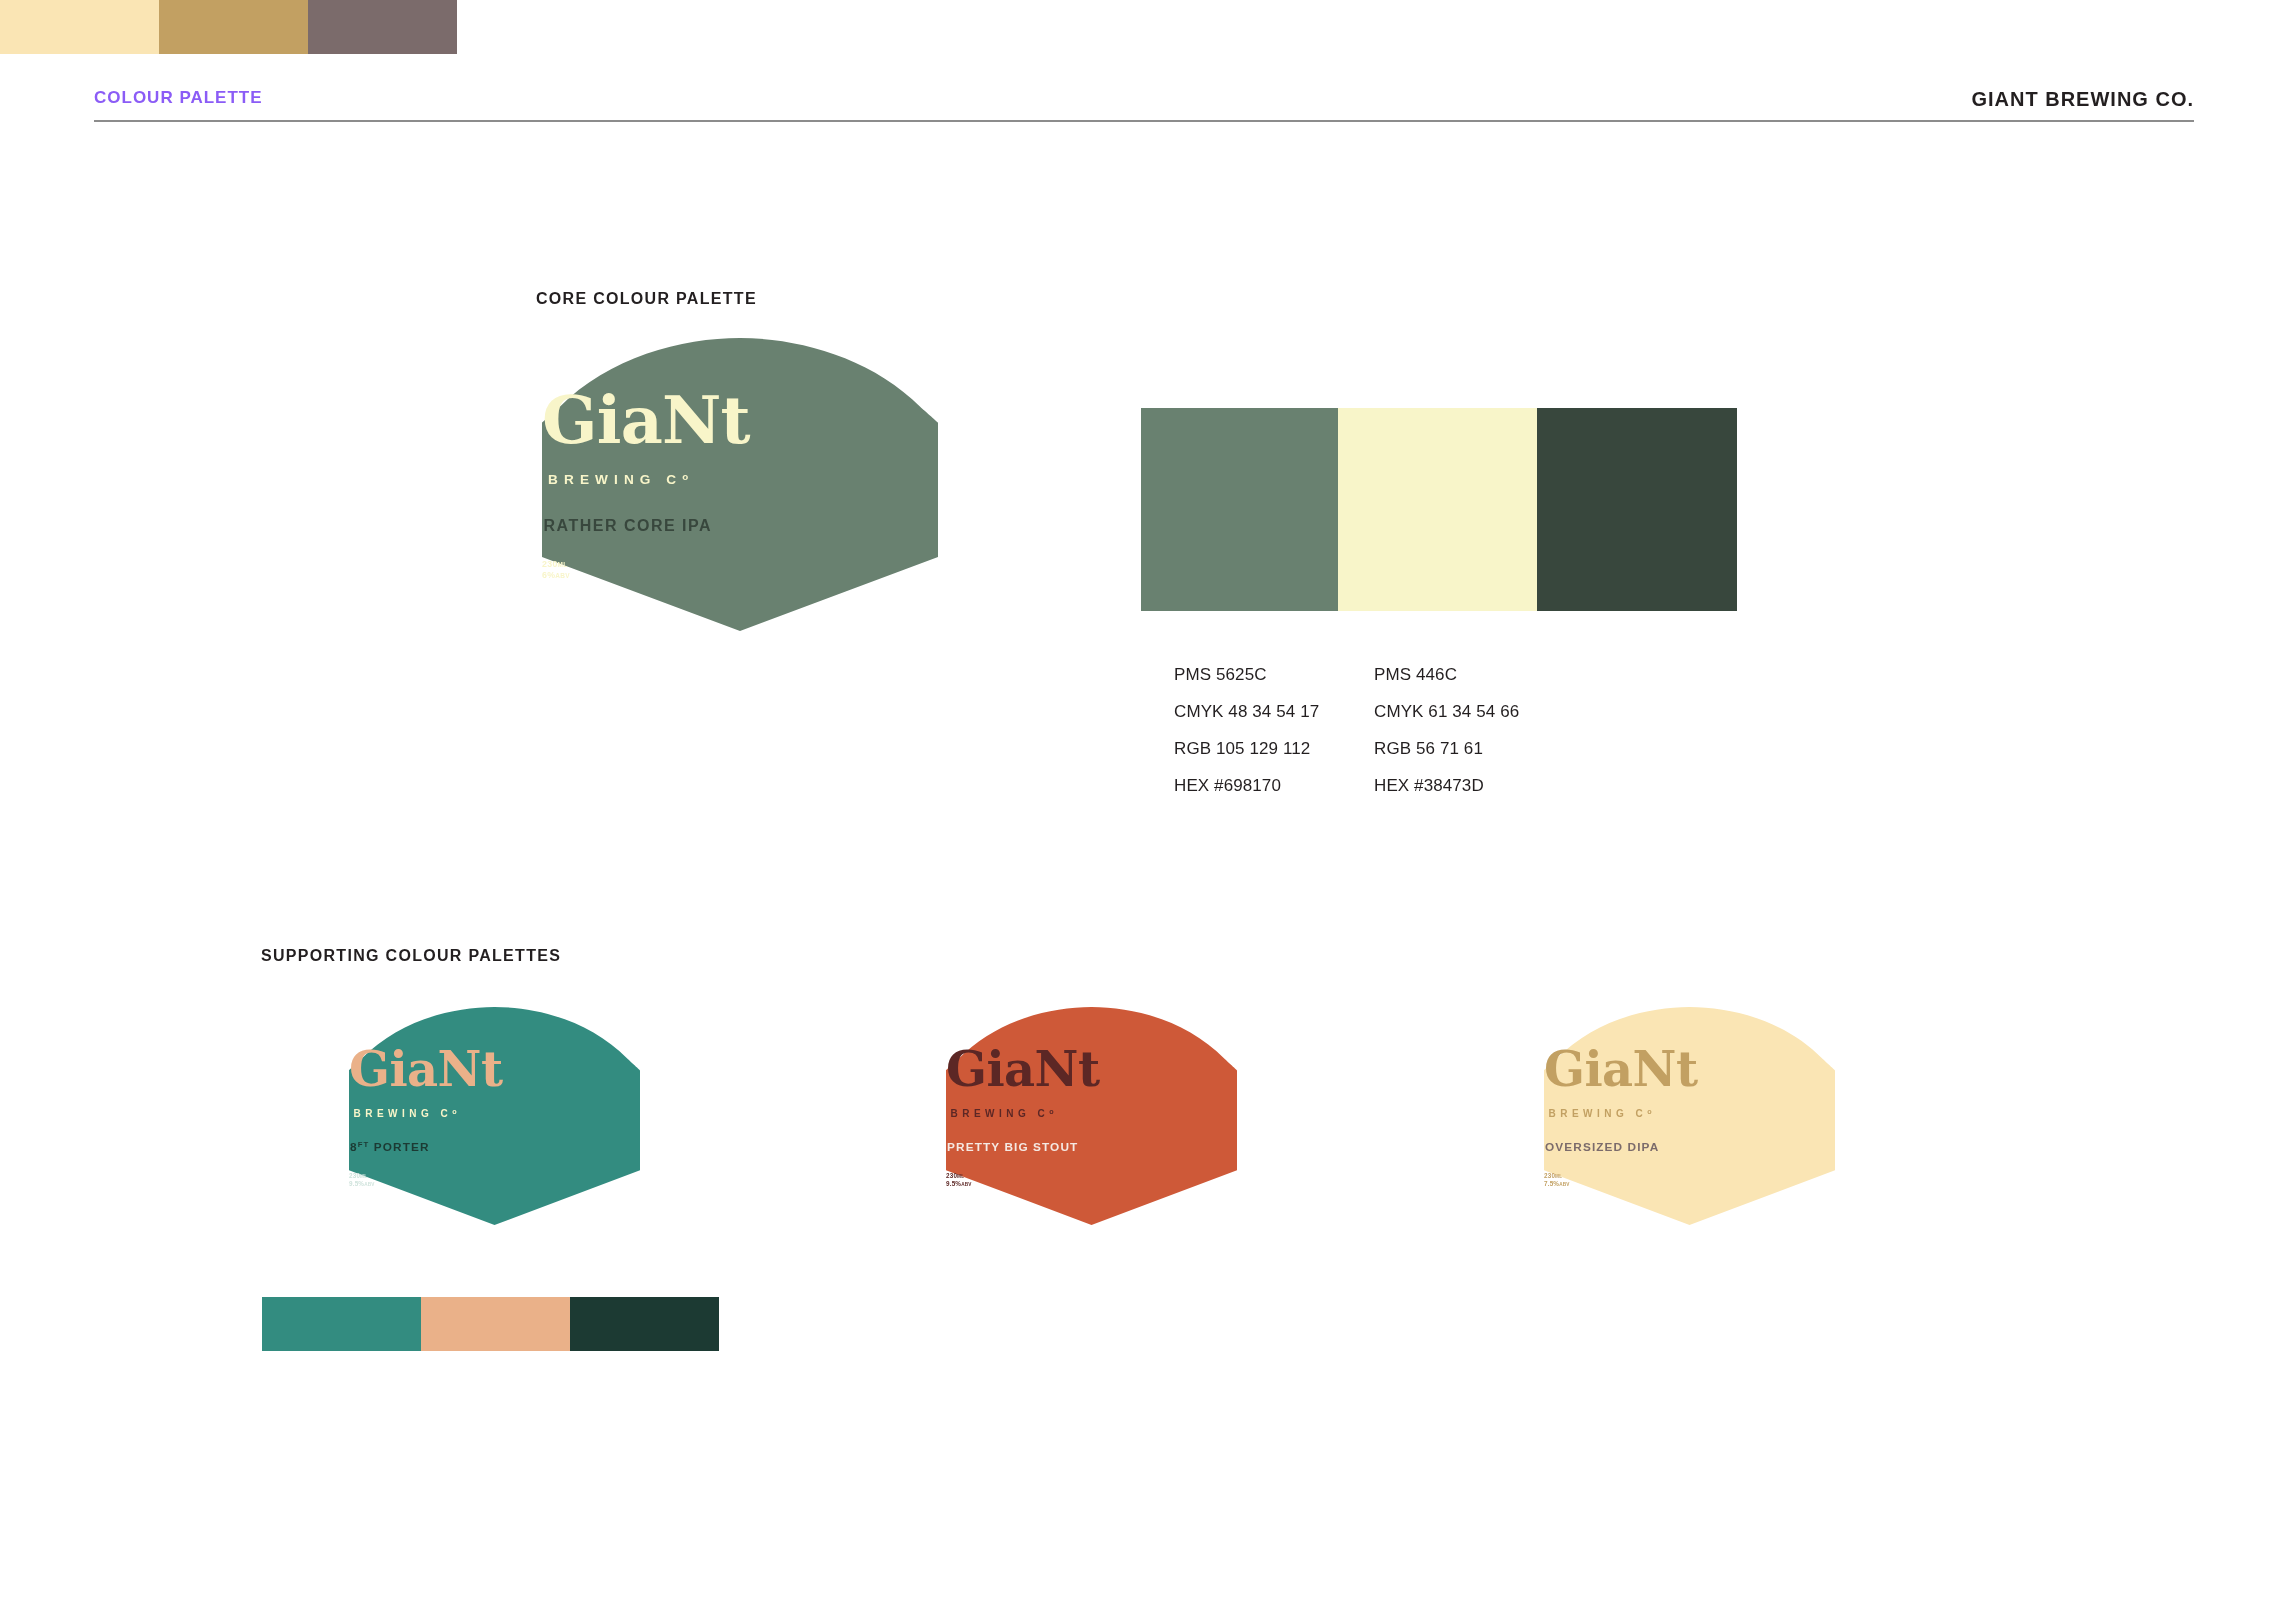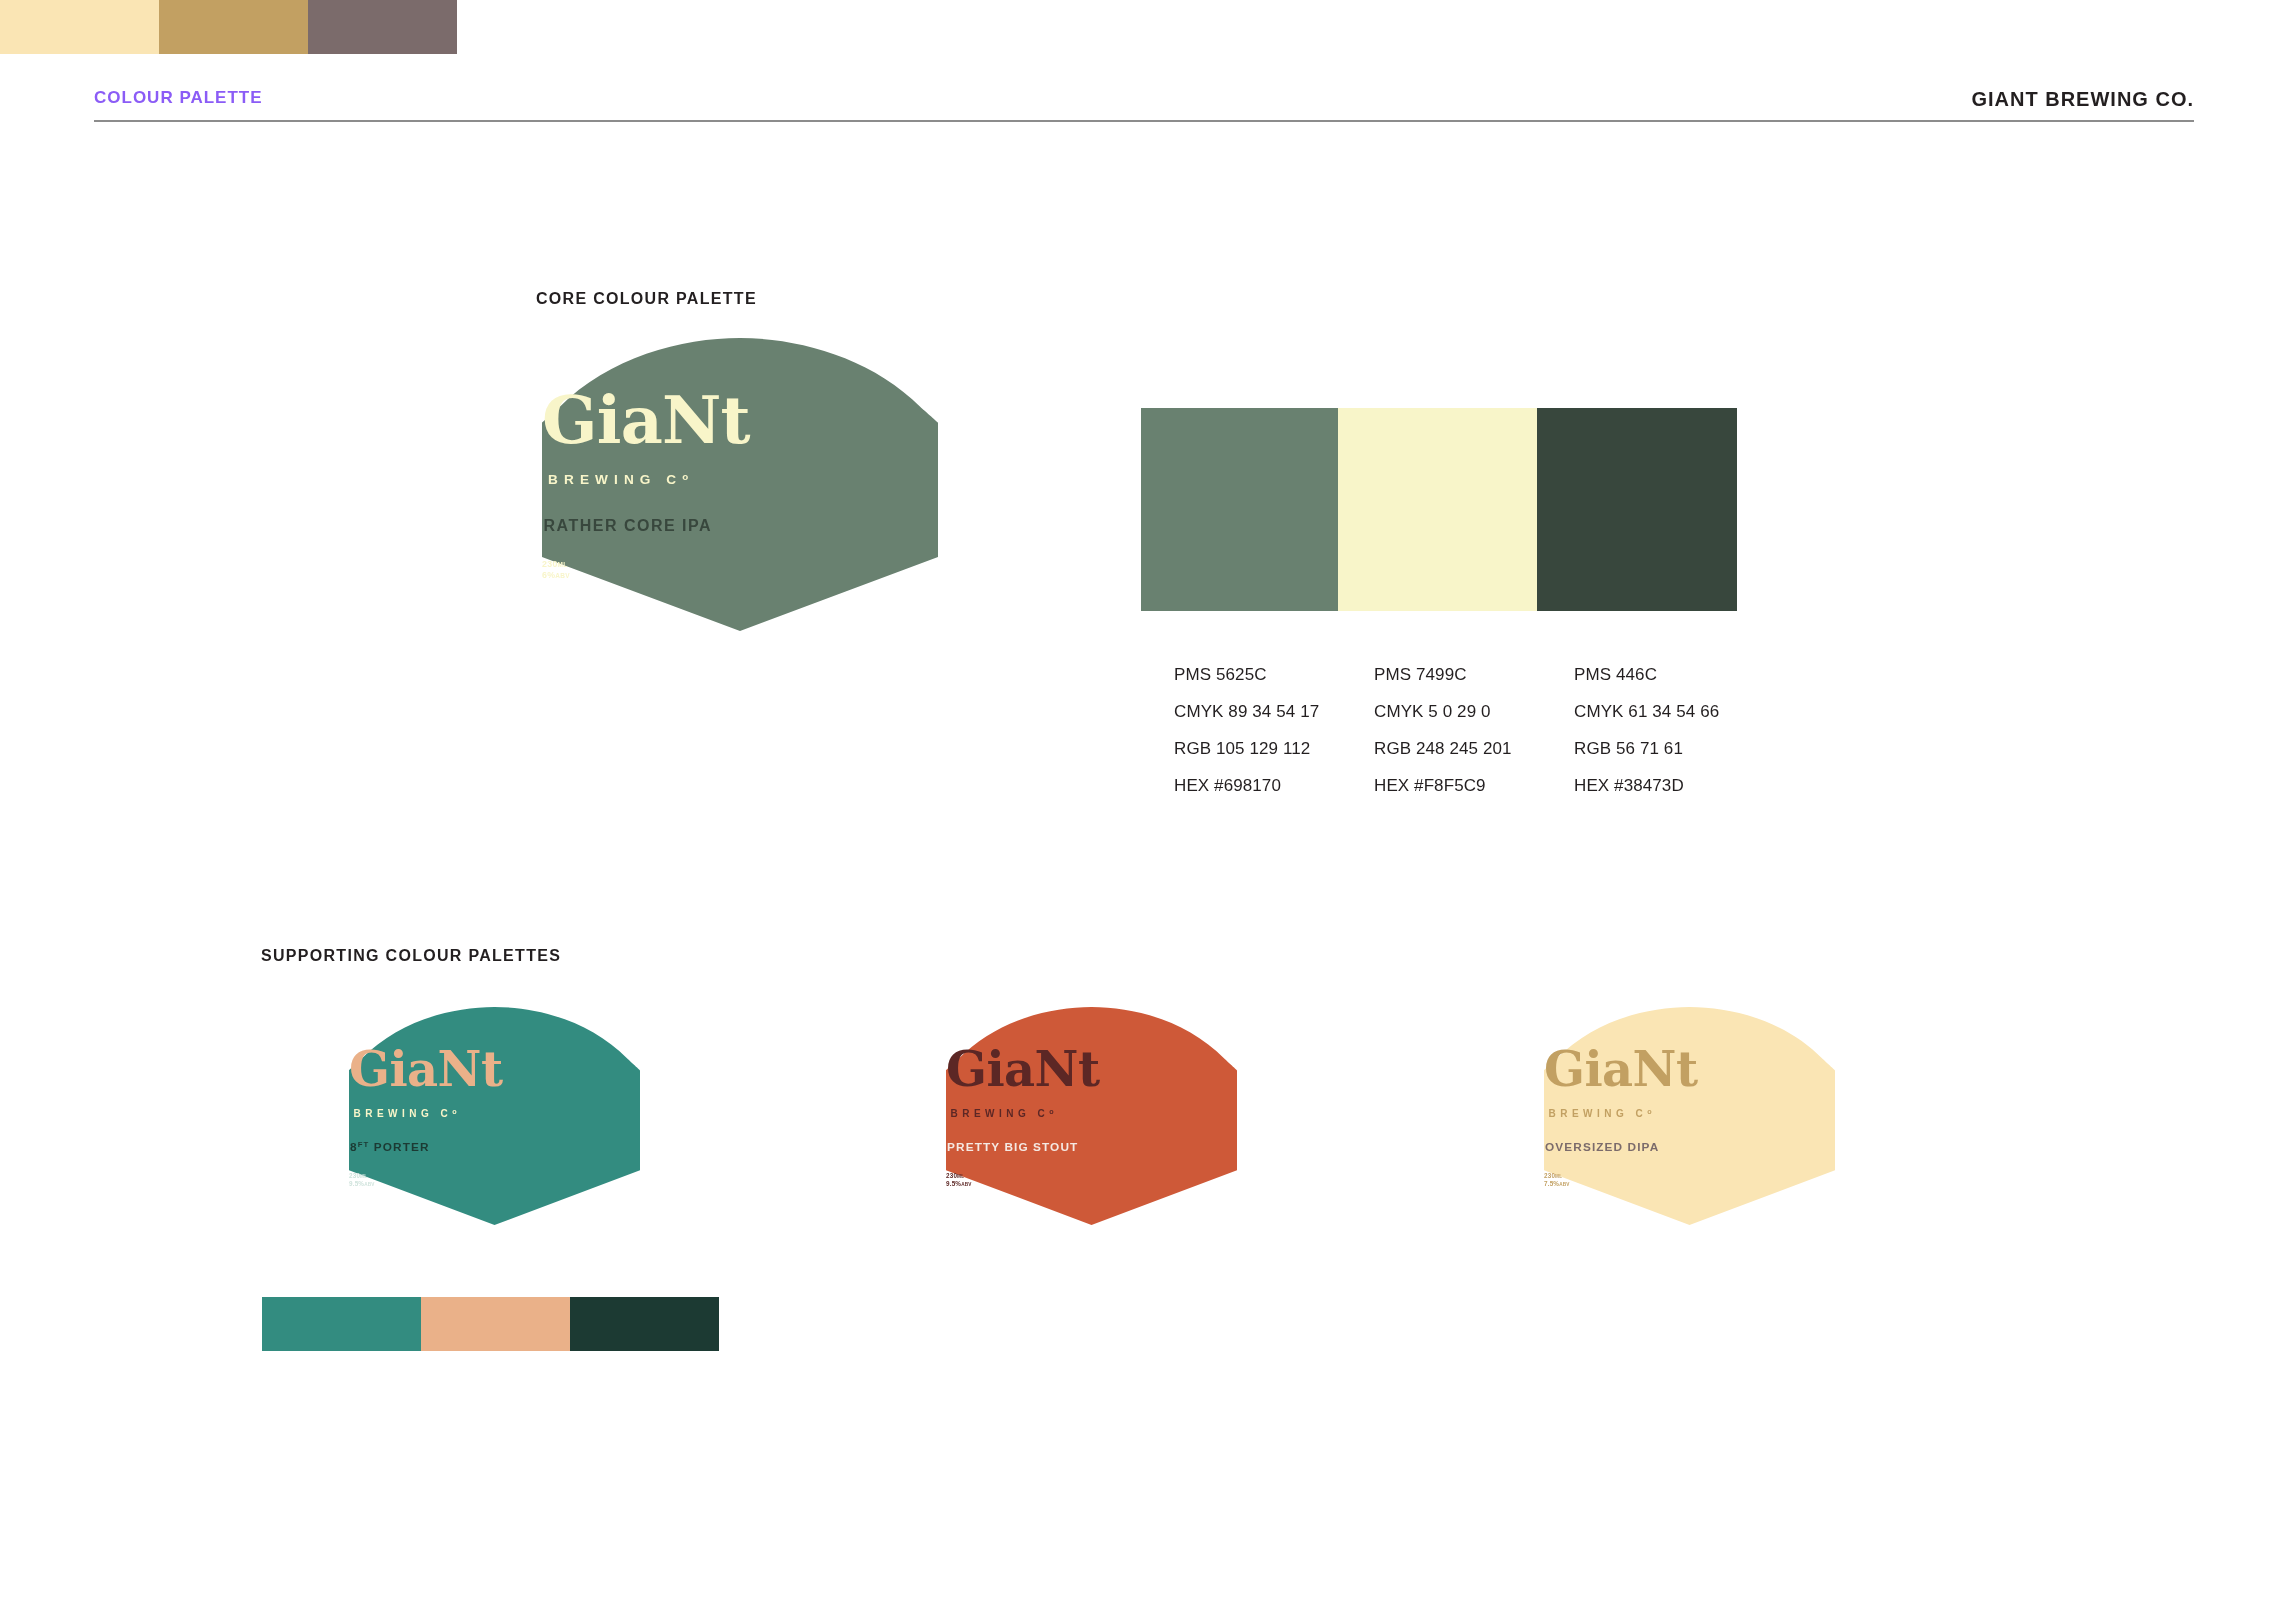--- a/index.html
+++ b/index.html
@@ -216,31 +216,25 @@
   <div id="core-swatches">
     <div class="swatch s0" id="sw-core-0" style="background: rgb(105, 129, 112);"></div>
     <div class="swatch s1" id="sw-core-1" style="background: rgb(248, 245, 201);"></div>
     <div class="swatch s2" id="sw-core-2" style="background: rgb(56, 71, 61);"></div>
   </div>
 
   <div id="core-specs">
 
     <div class="spec-col">
       <div class="spec-line">PMS 5625C</div>
-      <div class="spec-line">CMYK 89 34 54 17</div>
+      <div class="spec-line">CMYK 48 34 54 17</div>
       <div class="spec-line">RGB 105 129 112</div>
       <div class="spec-line">HEX #698170</div>
     </div>
 
-    <div class="spec-col">
-      <div class="spec-line">PMS 7499C</div>
-      <div class="spec-line">CMYK 5 0 29 0</div>
-      <div class="spec-line">RGB 248 245 201</div>
-      <div class="spec-line">HEX #F8F5C9</div>
-    </div>
 
     <div class="spec-col">
       <div class="spec-line">PMS 446C</div>
       <div class="spec-line">CMYK 61 34 54 66</div>
       <div class="spec-line">RGB 56 71 61</div>
       <div class="spec-line">HEX #38473D</div>
     </div>
 
   </div>
 

